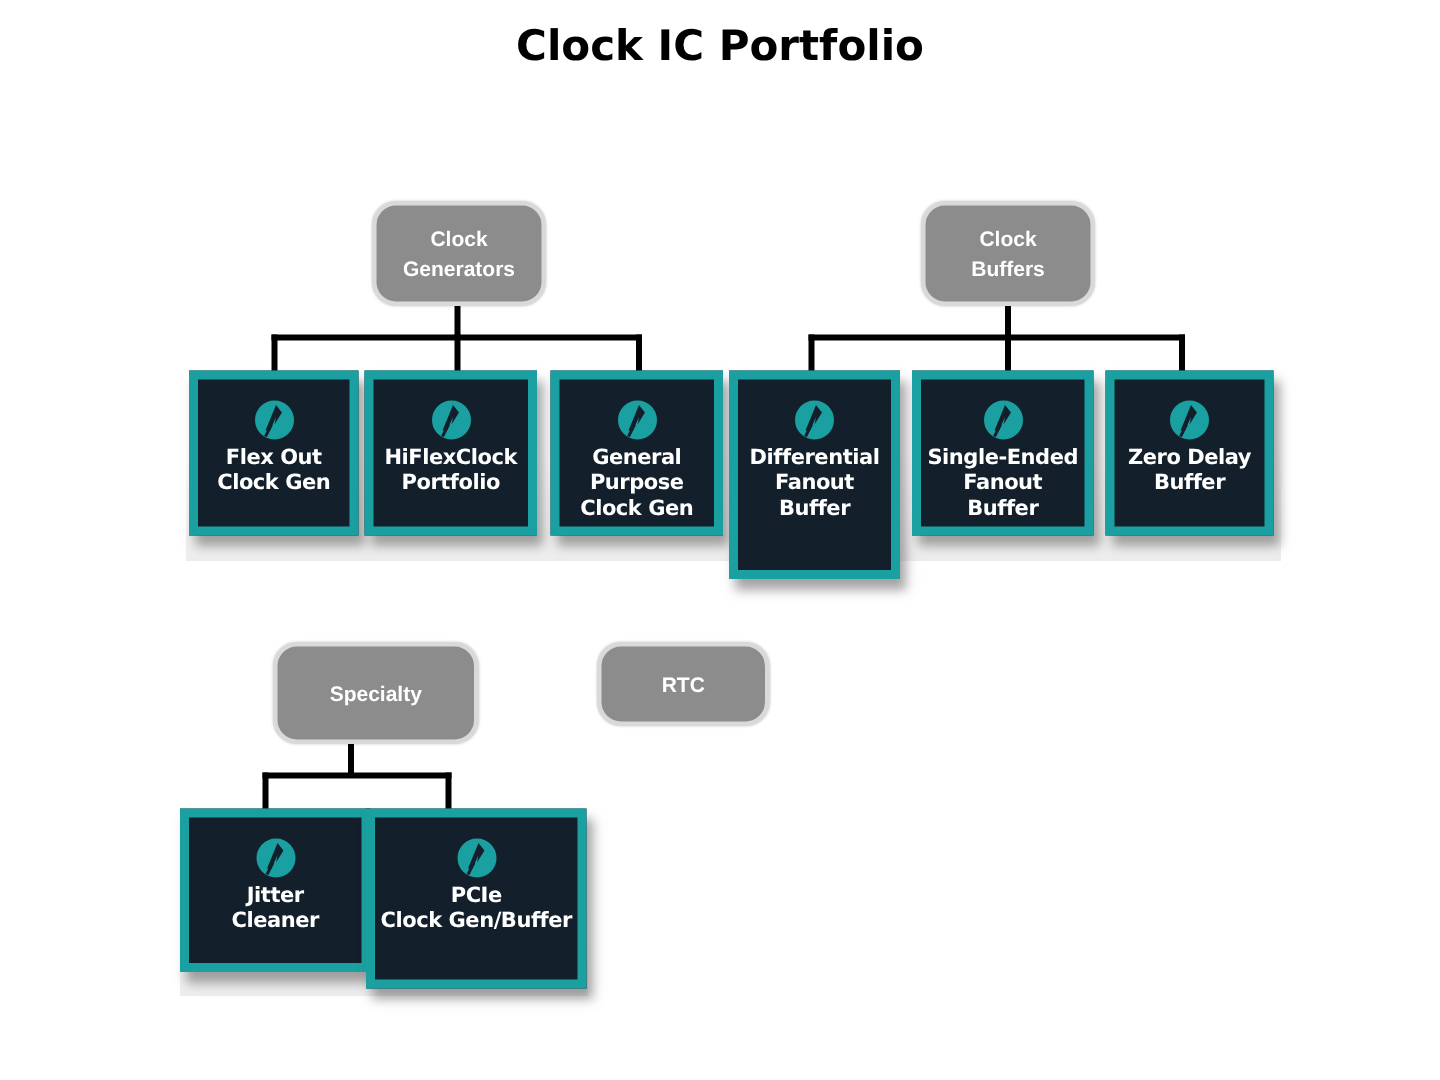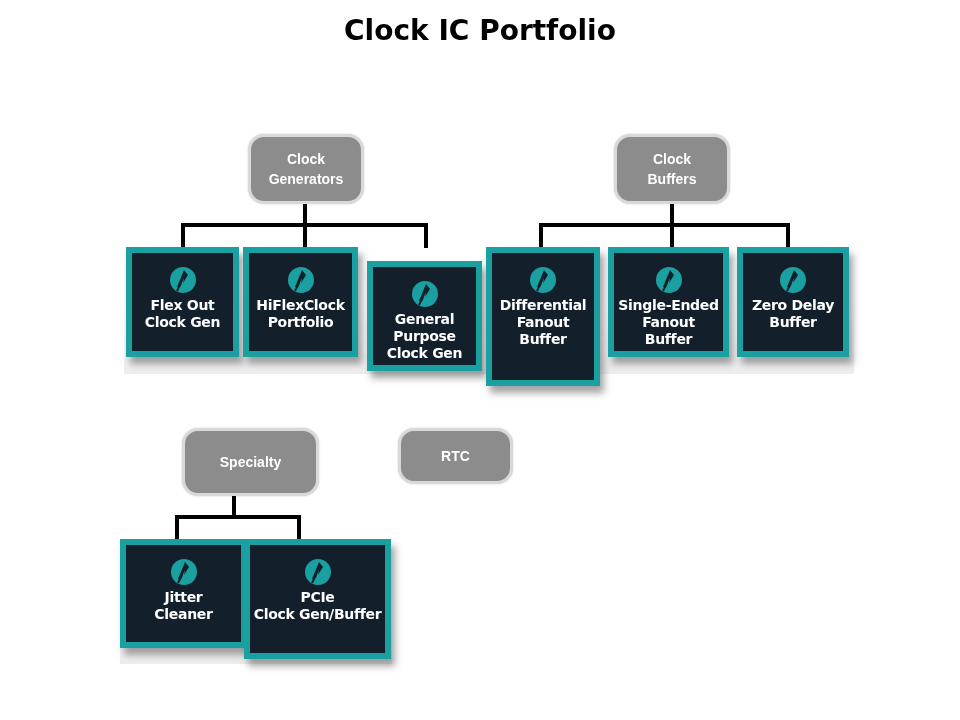--- a/index.html
+++ b/index.html
@@ -66,21 +66,21 @@
   </div>
   <div class="prod" style="left:243px; top:247px; width:115px; height:110px;">
     <svg class="logo" viewBox="0 0 30 30">
         <circle cx="15" cy="15" r="13" fill="#1ba0a2"></circle>
         <path d="M16 5 L9 22 L12 22 L16 13 L15 18 L20 10 Z" fill="#13202c"></path>
         <path d="M9 26 L13 18" stroke="#13202c" stroke-width="2"></path>
       </svg>
     <div class="prod-label">HiFlexClock
 Portfolio</div>
   </div>
-  <div class="prod" style="left:367px; top:247px; width:115px; height:110px;margin-top:14px;">
+  <div class="prod" style="left:367px; top:247px; width:115px; height:110px;">
     <svg class="logo" viewBox="0 0 30 30">
         <circle cx="15" cy="15" r="13" fill="#1ba0a2"></circle>
         <path d="M16 5 L9 22 L12 22 L16 13 L15 18 L20 10 Z" fill="#13202c"></path>
         <path d="M9 26 L13 18" stroke="#13202c" stroke-width="2"></path>
       </svg>
     <div class="prod-label">General
 Purpose
 Clock Gen</div>
   </div>
 </div>

